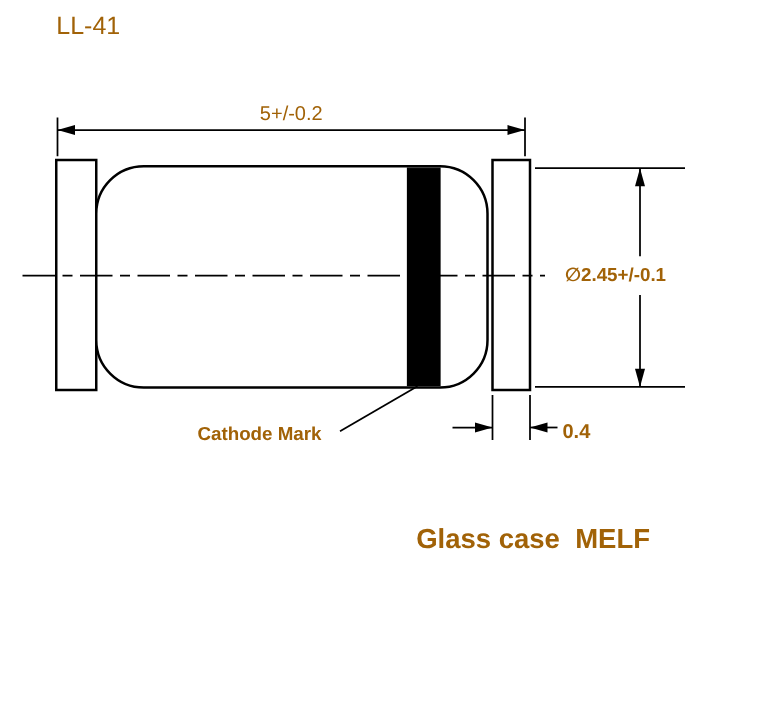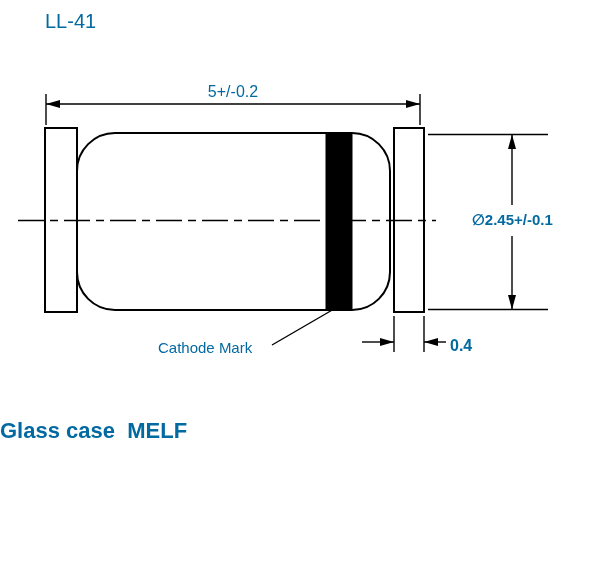--- a/index.html
+++ b/index.html
@@ -44,21 +44,21 @@
     stroke: #000000;
     stroke-width: 1.4;
     fill: none;
   }
   .arrow {
     fill: #000000;
     stroke: none;
   }
   .txt {
     position: absolute;
-    color: #0369a1;
+    color: #a16207;
   }
   .part-name {
     left: 45px;
     top: 10px;
     font-size: 20px;
     font-weight: normal;
   }
   .dim-length {
     left: 163px;
     top: 83px;
@@ -66,39 +66,38 @@
     text-align: center;
     font-size: 16px;
     font-weight: normal;
   }
   .dim-diameter {
     left: 452px;
     top: 211px;
     font-size: 15px;
     font-weight: bold;
     white-space: nowrap;
-    margin-left: 20px;
   }
   .dim-band {
     left: 450px;
     top: 337px;
     font-size: 16px;
     font-weight: bold;
   }
   .cathode-label {
     left: 158px;
     top: 339px;
     font-size: 15px;
-    font-weight: normal;
+    font-weight: bold;
     white-space: nowrap;
   }
   .caption {
     left: 0;
     width: 520px;
-    text-align: left;
+    text-align: right;
     font-weight: bold;
     font-size: 22px;
     white-space: pre;
   }
   .caption-case { top: 418px; }
   .caption-units { top: 463px; }
 </style>
 </head>
 <body>
 

